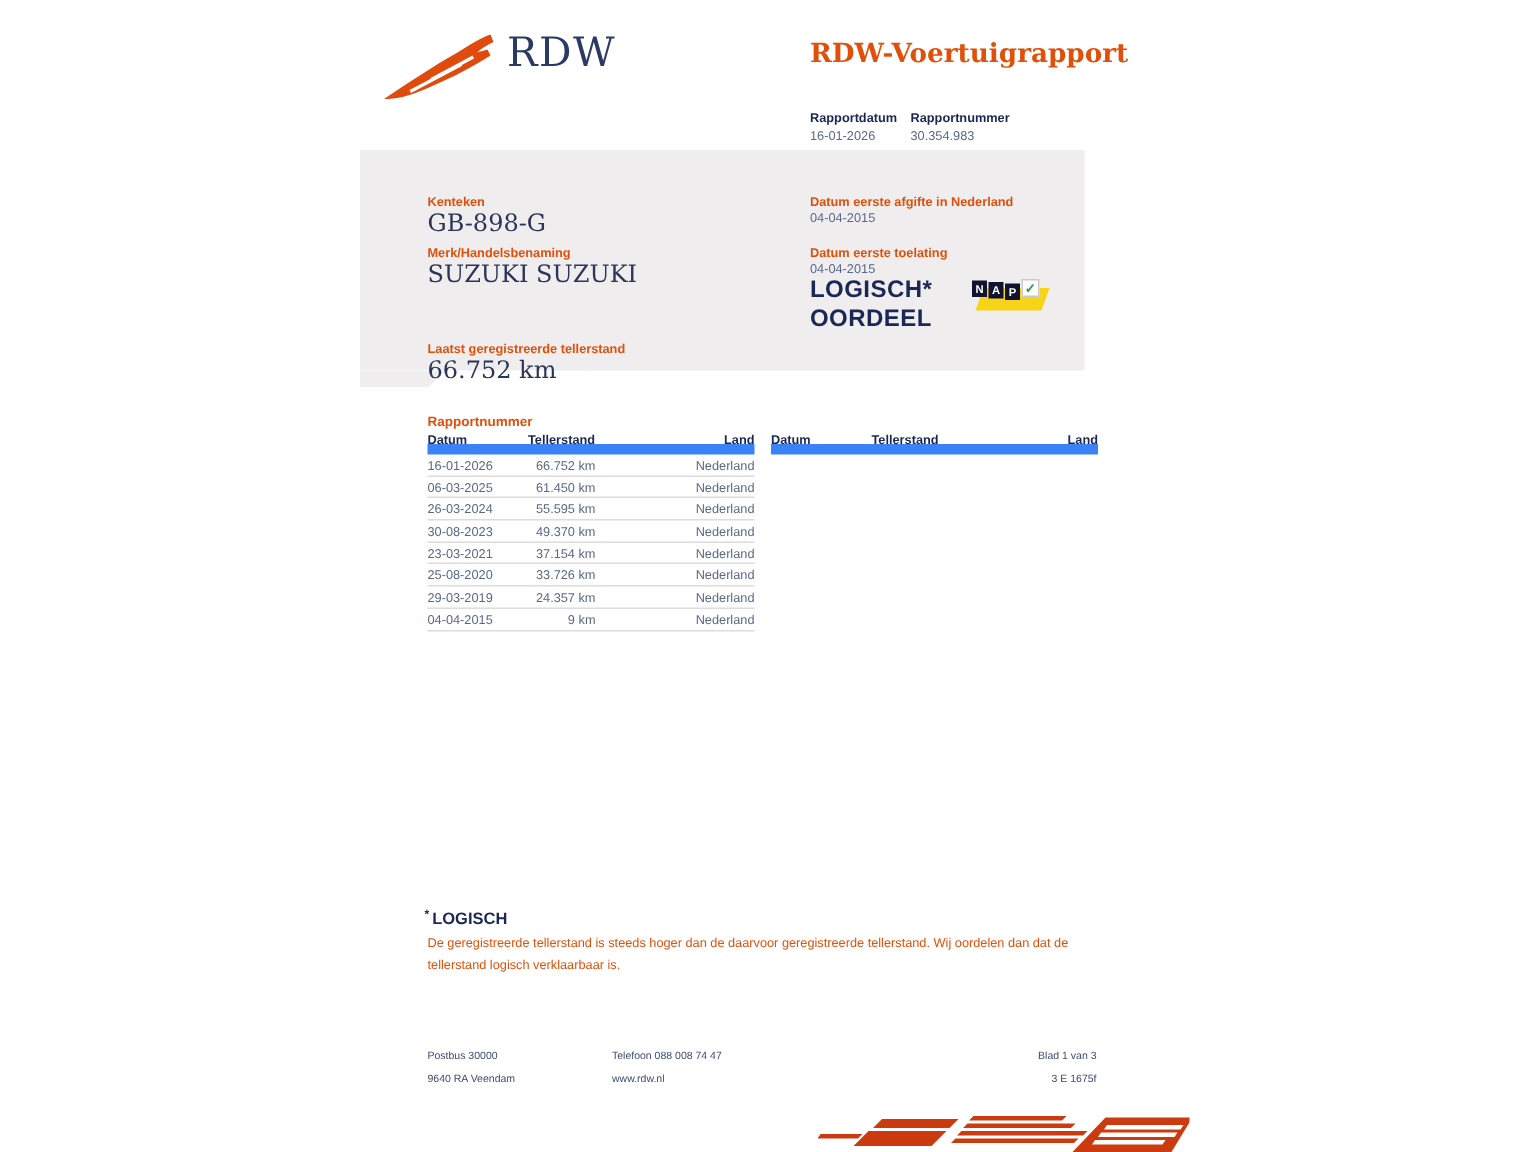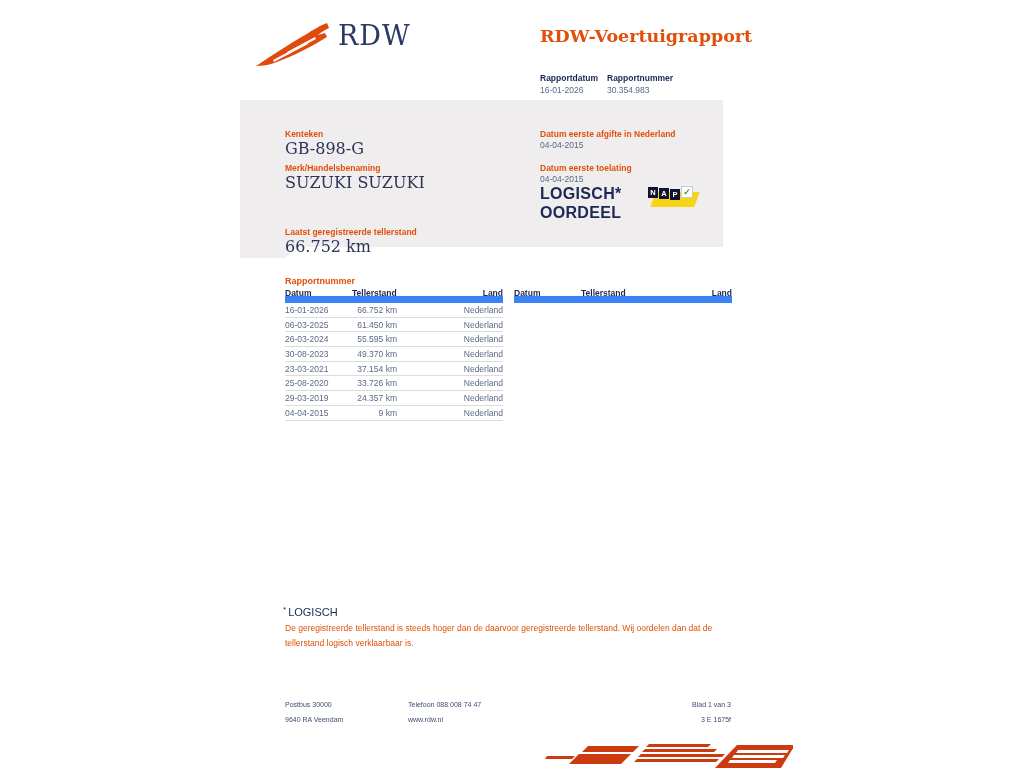--- a/index.html
+++ b/index.html
@@ -40,21 +40,21 @@
   .section-title { position:absolute; left:285px; top:276px; font-size:9px; font-weight:bold; color:#e0500a; }
   .tbl { position:absolute; top:288px; width:218px; }
   .tbl-left { left:285px; } .tbl-right { left:514px; }
   .tr { display:grid; grid-template-columns:67px 45px 1fr; align-items:center;
         height:14.7px; font-size:8.5px; color:#5a6987; border-bottom:1px solid #dcdcdc; }
   .tr .c2 { text-align:right; } .tr .c3 { text-align:right; }
   .tr.th { height:15px; color:#1b2754; font-weight:bold; border-bottom:7px solid #3b82f6; }
   .tr.th .c2 { text-align:left; white-space:nowrap; }
 
   
-  .footnote-title { position:absolute; left:283px; top:605px; font-size:11px; font-weight:400; color:#1b2754;text-align:right; }
+  .footnote-title { position:absolute; left:283px; top:605px; font-size:11px; font-weight:700; color:#1b2754;text-align:right; }
   .footnote-title .marker { font-size:8px; vertical-align:4px; margin-right:2px; }
   .footnote-text { position:absolute; left:285px; top:621px; width:458px; font-size:8.5px;
                    color:#e0500a; line-height:15px; }
 
   
   .ftr { position:absolute; font-size:7px; color:#3f4c74; }
   .ftr-r { position:absolute; font-size:7px; color:#3f4c74; right:293px; text-align:right; }
 
   
   .speed-graphic { position:absolute; left:545px; top:743px; width:248px; height:25px; }

